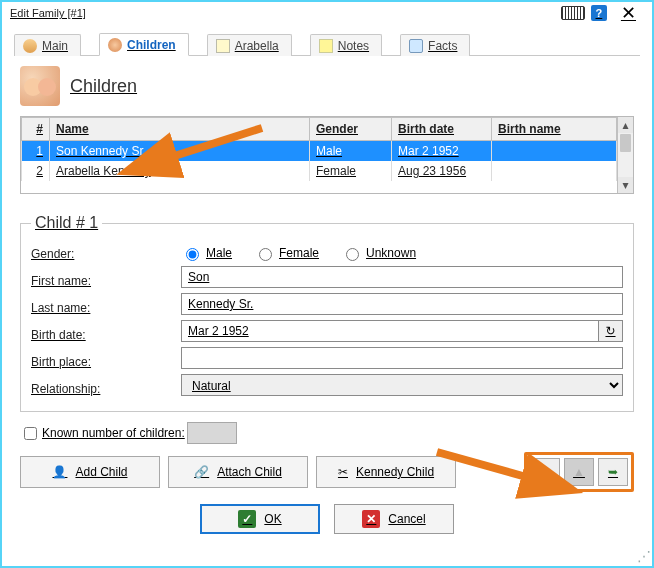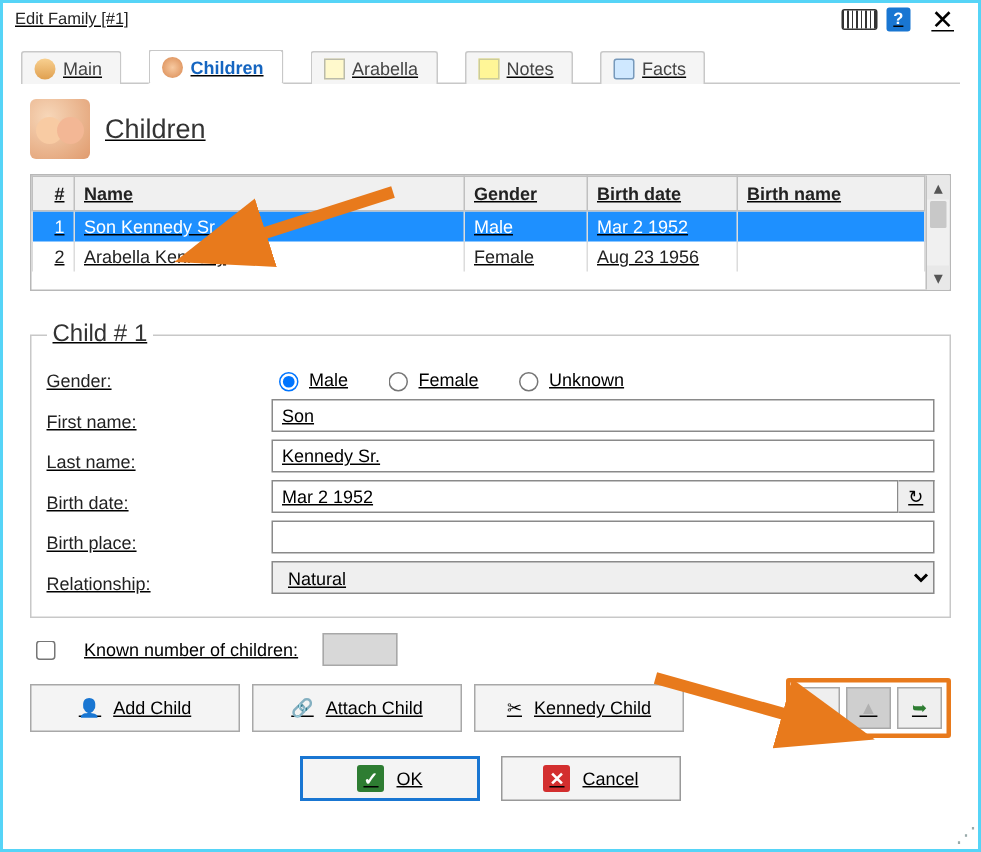--- a/index.html
+++ b/index.html
@@ -34,21 +34,21 @@
   fieldset { border: 1px solid #c8c8c8; margin: 20px 0 6px 0; padding: 8px 10px 10px 10px; }
   legend { font-size: 16px; color: #333; padding: 0 4px; }
   .form-row { display: flex; align-items: flex-end; margin: 5px 0; }
   .form-label { width: 150px; color: #222; }
   .radios { display: flex; gap: 22px; }
   .radios label { display: flex; align-items: center; gap: 4px; }
   input[type=text], select.rel { flex: 1; border: 1px solid #8a8a8a; padding: 3px 6px; font-size: 12px; height: 22px; background: #fff; }
   .date-row input { flex: 1; }
   .date-btn { width: 24px; height: 22px; border: 1px solid #8a8a8a; border-left: none; background: #efefef; display: flex; align-items: center; justify-content: center; }
   select.rel { background: #efefef; }
-  .known-row { display: flex; align-items: center; gap: 16px; margin: 10px 0 8px 0; }
+  .known-row { display: flex; align-items: center; gap: 2px; margin: 10px 0 8px 0; }
   .known-num { width: 50px; height: 22px; background: #d8d8d8; border: 1px solid #a8a8a8; }
   .action-row { display: flex; align-items: center; }
   .action-btn { display: flex; align-items: center; justify-content: center; gap: 8px; height: 32px; border: 1px solid #a8a8a8; background: #f4f4f4; margin-right: 8px; }
   .action-btn.big { width: 140px; }
   .spacer { flex: 1; }
   .arrow-group { border: 3px solid #e87a1c; padding: 3px; display: flex; gap: 4px; border-radius: 2px; }
   .arrow-group .sq { width: 30px; height: 28px; border: 1px solid #a8a8a8; background: #efefef; display: flex; align-items: center; justify-content: center; }
   .arrow-group .sq.disabled { color: #b0b0b0; background: #cfcfcf; }
   .footer { display: flex; justify-content: center; gap: 14px; margin-top: 12px; }
   .footer .btn { width: 120px; height: 30px; border: 1px solid #999; background: #f4f4f4; display: flex; align-items: center; justify-content: center; gap: 8px; font-size: 13px; }

